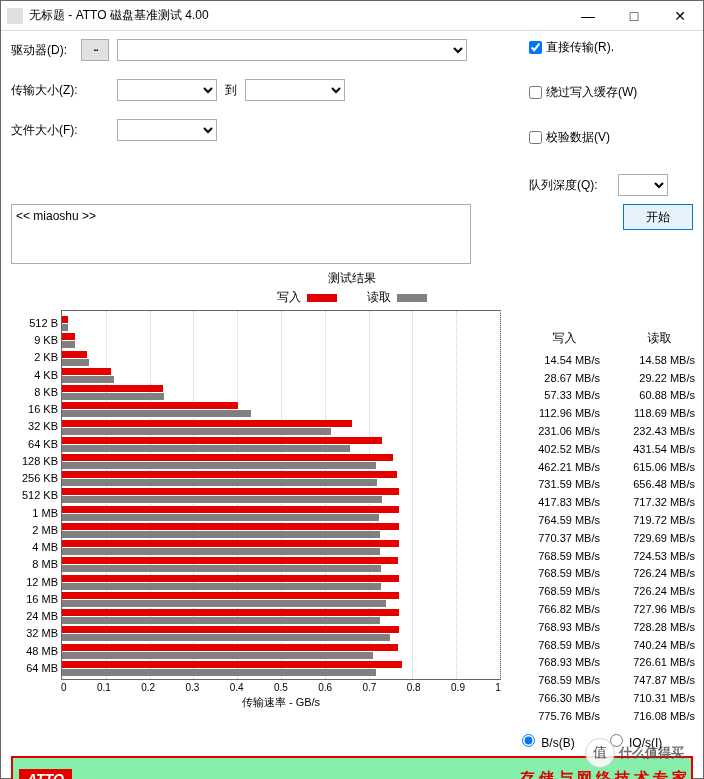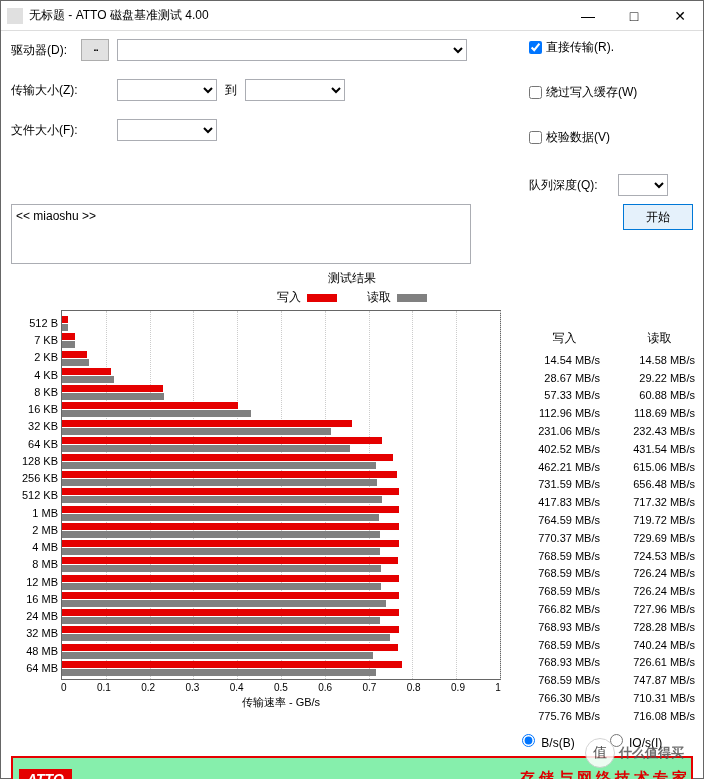--- a/index.html
+++ b/index.html
@@ -129,21 +129,21 @@
         <span class="lg-item">
             <span>读取</span>
             <span class="lg-sw" style="background:#808080"></span>
           </span>
       </div>
       <div class="res-body">
         <div class="chart-area">
           <div class="chart-box" id="chart">
             <div class="ylabels" id="ylabels">
                 <div class="ylab" style="top: 4px;">512 B</div>
-                <div class="ylab" style="top: 21.2381px;">7 KB</div>
+                <div class="ylab" style="top: 21.2381px;">9 KB</div>
                 <div class="ylab" style="top: 38.4762px;">2 KB</div>
                 <div class="ylab" style="top: 55.7143px;">4 KB</div>
                 <div class="ylab" style="top: 72.9524px;">8 KB</div>
                 <div class="ylab" style="top: 90.1905px;">16 KB</div>
                 <div class="ylab" style="top: 107.429px;">32 KB</div>
                 <div class="ylab" style="top: 124.667px;">64 KB</div>
                 <div class="ylab" style="top: 141.905px;">128 KB</div>
                 <div class="ylab" style="top: 159.143px;">256 KB</div>
                 <div class="ylab" style="top: 176.381px;">512 KB</div>
                 <div class="ylab" style="top: 193.619px;">1 MB</div>

